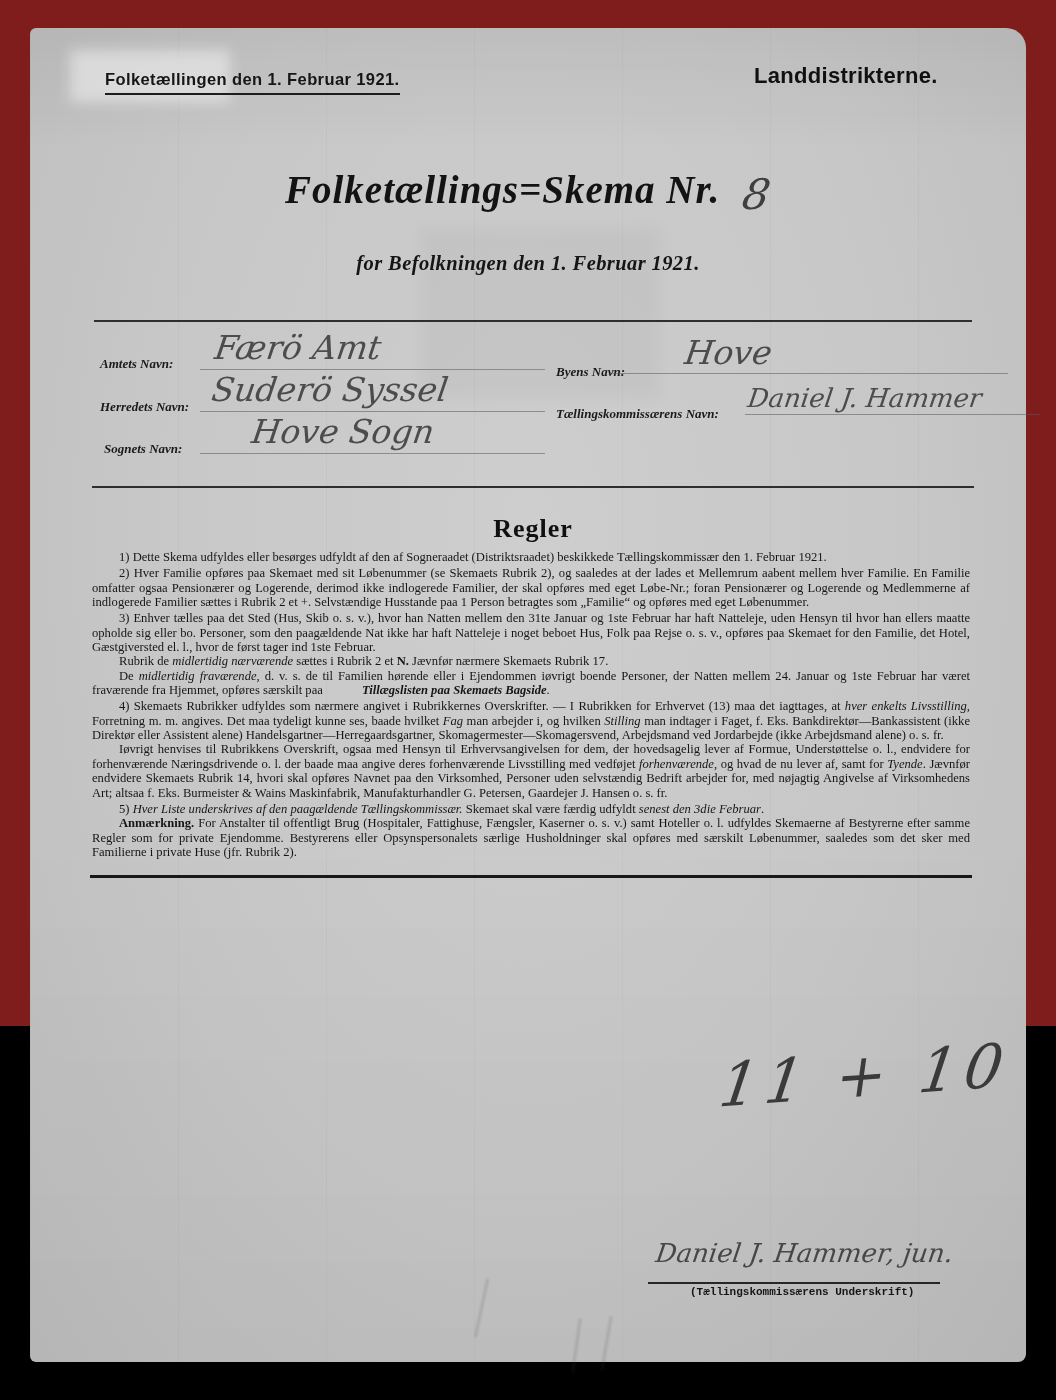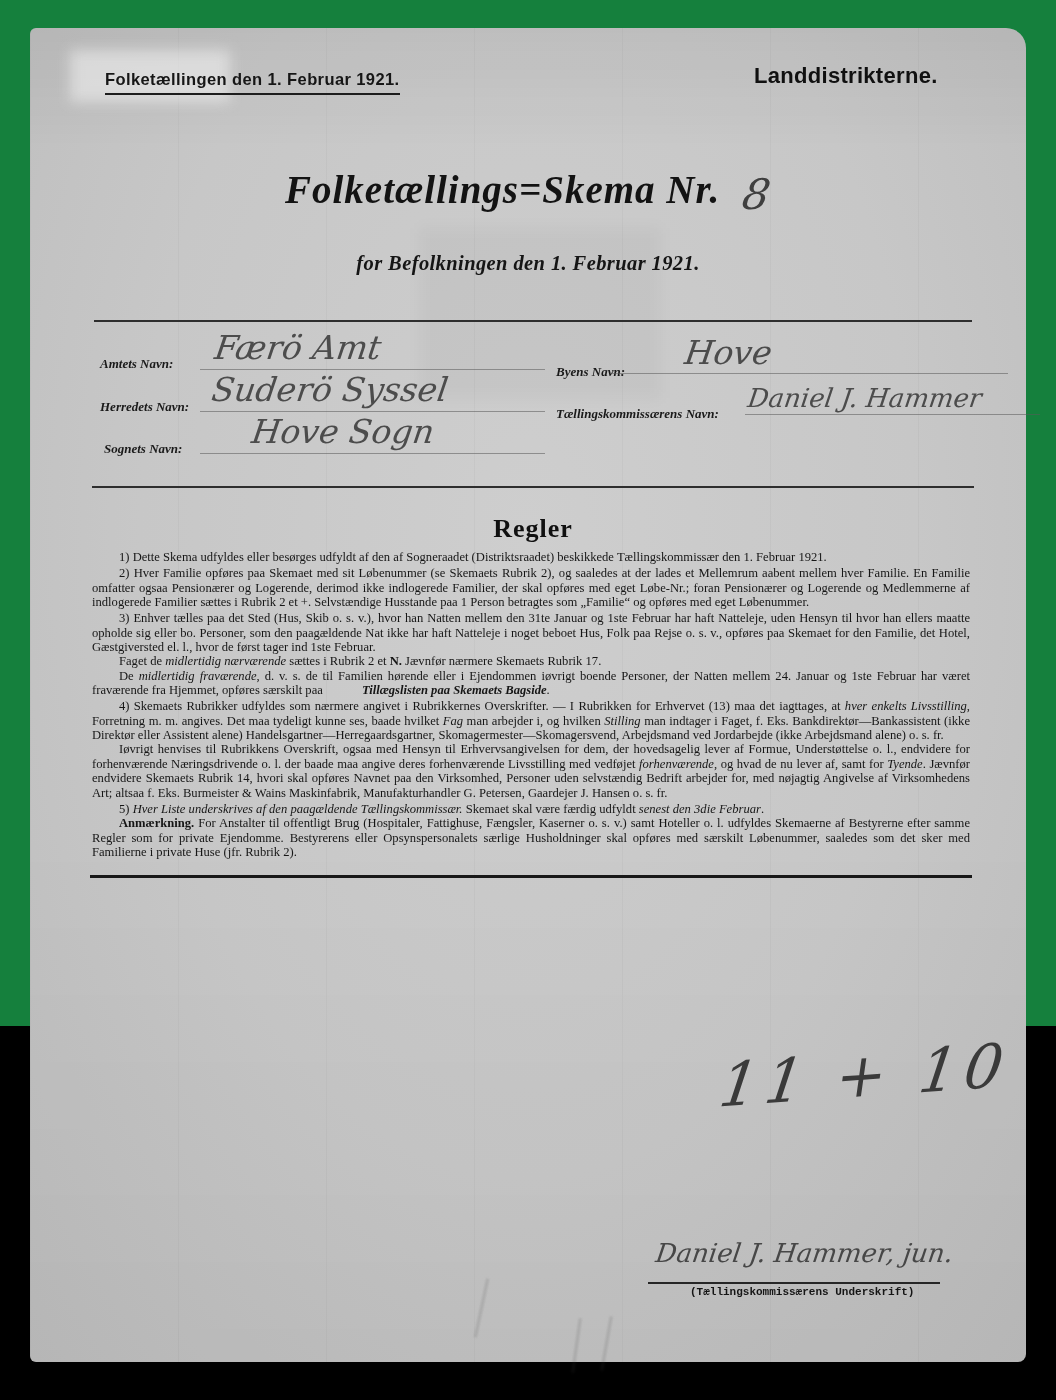--- a/index.html
+++ b/index.html
@@ -1,17 +1,17 @@
 <!DOCTYPE html>
 <html><head>
 <meta charset="utf-8">
 <style>
   html,body{margin:0;padding:0;background:#000;}
   body{width:1056px;height:1400px;overflow:hidden;font-family:"Liberation Serif",serif;}
-  .scan{position:relative;width:1056px;height:1026px;background:#15803d;}
+  .scan{position:relative;width:1056px;height:1026px;background:#7f1d1d;}
   .paper{
     position:absolute;left:30px;top:28px;width:996px;height:1334px;
     background:radial-gradient(ellipse at 50% 38%, #cecece 0%, #c7c7c7 55%, #bcbcbc 100%);
     border-radius:6px 20px 8px 6px;
   }
   
   .paper::before{
     content:"";position:absolute;inset:0;pointer-events:none;
     background:
       repeating-linear-gradient(90deg, rgba(0,0,0,0.028) 0 1px, transparent 1px 148px),
@@ -114,21 +114,21 @@
     <div class="u-line" style="left:715px;top:386px;width:295px;"></div>
 
     <div class="rule-line line-mid"></div>
 
     <div class="regler">Regler</div>
 
     <div class="rules-wrap">
       <p><span>1) Dette Skema udfyldes eller besørges udfyldt af den af Sogneraadet (Distriktsraadet) beskikkede Tællingskommissær den 1. Februar 1921.</span></p>
       <p class="sp"><span>2) Hver Familie opføres paa Skemaet med sit Løbenummer (se Skemaets Rubrik 2), og saaledes at der lades et Mellemrum aabent mellem hver Familie. En Familie omfatter ogsaa Pensionærer og Logerende, derimod ikke indlogerede Familier, der skal opføres med eget Løbe-Nr.; foran Pensionærer og Logerende og Medlemmerne af indlogerede Familier sættes i Rubrik 2 et +. Selvstændige Husstande paa 1 Person betragtes som „Familie“ og opføres med eget Løbenummer.</span></p>
       <p class="sp"><span>3) Enhver tælles paa det Sted (Hus, Skib o. s. v.), hvor han Natten mellem den 31te Januar og 1ste Februar har haft Natteleje, uden Hensyn til hvor han ellers maatte opholde sig eller bo. Personer, som den paagældende Nat ikke har haft Natteleje i noget beboet Hus, Folk paa Rejse o. s. v., opføres paa Skemaet for den Familie, det Hotel, Gæstgiversted el. l., hvor de først tager ind 1ste Februar.</span></p>
-      <p><span>Faget de </span><span style="font-style: italic;">midlertidig nærværende</span><span> sættes i Rubrik 2 et </span><span style="font-weight: bold;">N.</span><span> Jævnfør nærmere Skemaets Rubrik 17.</span></p>
+      <p><span>Rubrik de </span><span style="font-style: italic;">midlertidig nærværende</span><span> sættes i Rubrik 2 et </span><span style="font-weight: bold;">N.</span><span> Jævnfør nærmere Skemaets Rubrik 17.</span></p>
       <p><span>De </span><span style="font-style: italic;">midlertidig fraværende</span><span>, d. v. s. de til Familien hørende eller i Ejendommen iøvrigt boende Personer, der Natten mellem 24. Januar og 1ste Februar har været fraværende fra Hjemmet, opføres særskilt paa </span><span style="font-style: italic; font-weight: bold; margin-left: 36px;">Tillægslisten paa Skemaets Bagside</span><span>.</span></p>
       <p class="sp"><span>4) Skemaets Rubrikker udfyldes som nærmere angivet i Rubrikkernes Overskrifter. — I Rubrikken for Erhvervet (13) maa det iagttages, at </span><span style="font-style: italic;">hver enkelts Livsstilling</span><span>, Forretning m. m. angives. Det maa tydeligt kunne ses, baade hvilket </span><span style="font-style: italic;">Fag</span><span> man arbejder i, og hvilken </span><span style="font-style: italic;">Stilling</span><span> man indtager i Faget, f. Eks. Bankdirektør—Bankassistent (ikke Direktør eller Assistent alene) Handelsgartner—Herregaardsgartner, Skomagermester—Skomagersvend, Arbejdsmand ved Jordarbejde (ikke Arbejdsmand alene) o. s. fr.</span></p>
       <p><span>Iøvrigt henvises til Rubrikkens Overskrift, ogsaa med Hensyn til Erhvervsangivelsen for dem, der hovedsagelig lever af Formue, Understøttelse o. l., endvidere for forhenværende Næringsdrivende o. l. der baade maa angive deres forhenværende Livsstilling med vedføjet </span><span style="font-style: italic;">forhenværende</span><span>, og hvad de nu lever af, samt for </span><span style="font-style: italic;">Tyende</span><span>. Jævnfør endvidere Skemaets Rubrik 14, hvori skal opføres Navnet paa den Virksomhed, Personer uden selvstændig Bedrift arbejder for, med nøjagtig Angivelse af Virksomhedens Art; altsaa f. Eks. Burmeister &amp; Wains Maskinfabrik, Manufakturhandler G. Petersen, Gaardejer J. Hansen o. s. fr.</span></p>
       <p class="sp"><span>5) </span><span style="font-style: italic;">Hver Liste underskrives af den paagældende Tællingskommissær.</span><span> Skemaet skal være færdig udfyldt </span><span style="font-style: italic;">senest den 3die Februar</span><span>.</span></p>
       <p><span style="font-weight: bold;">Anmærkning.</span><span> For Anstalter til offentligt Brug (Hospitaler, Fattighuse, Fængsler, Kaserner o. s. v.) samt Hoteller o. l. udfyldes Skemaerne af Bestyrerne efter samme Regler som for private Ejendomme. Bestyrerens eller Opsynspersonalets særlige Husholdninger skal opføres med særskilt Løbenummer, saaledes som det sker med Familierne i private Huse (jfr. Rubrik 2).</span></p>
       <div class="thick-rule"></div>
     </div>
 
     <div class="hand tally">11 + 10</div>
 

